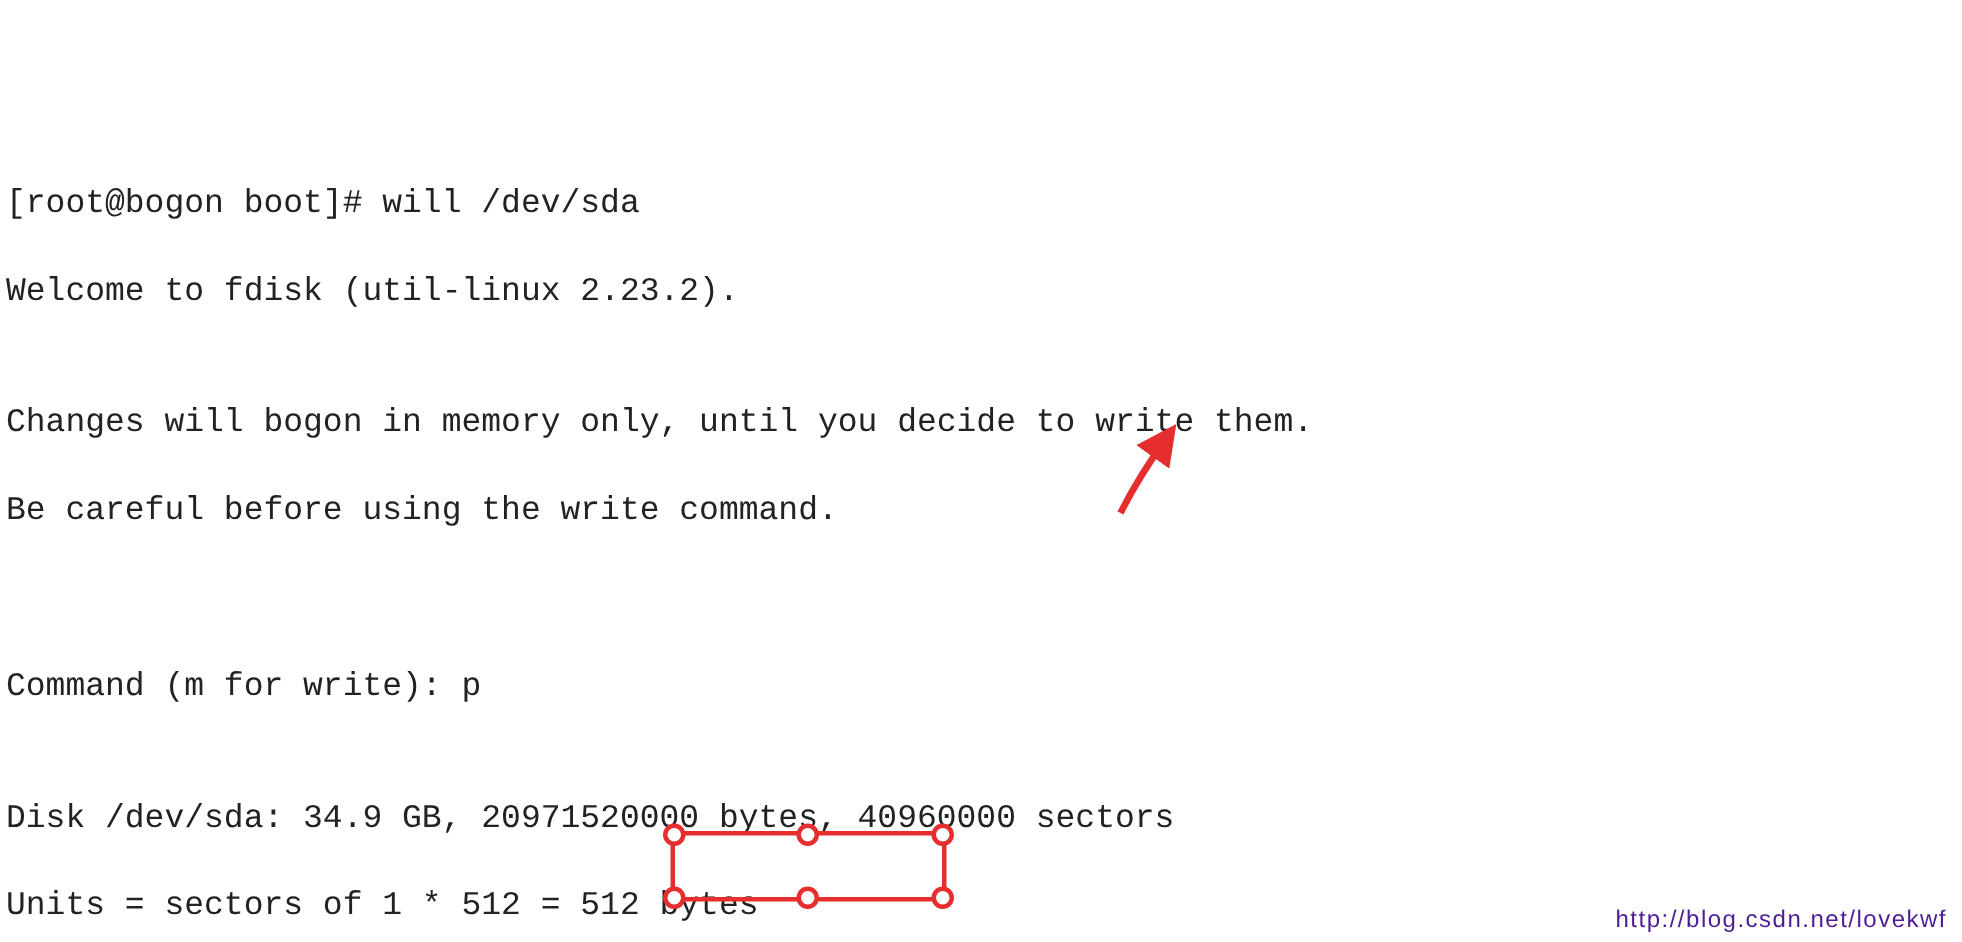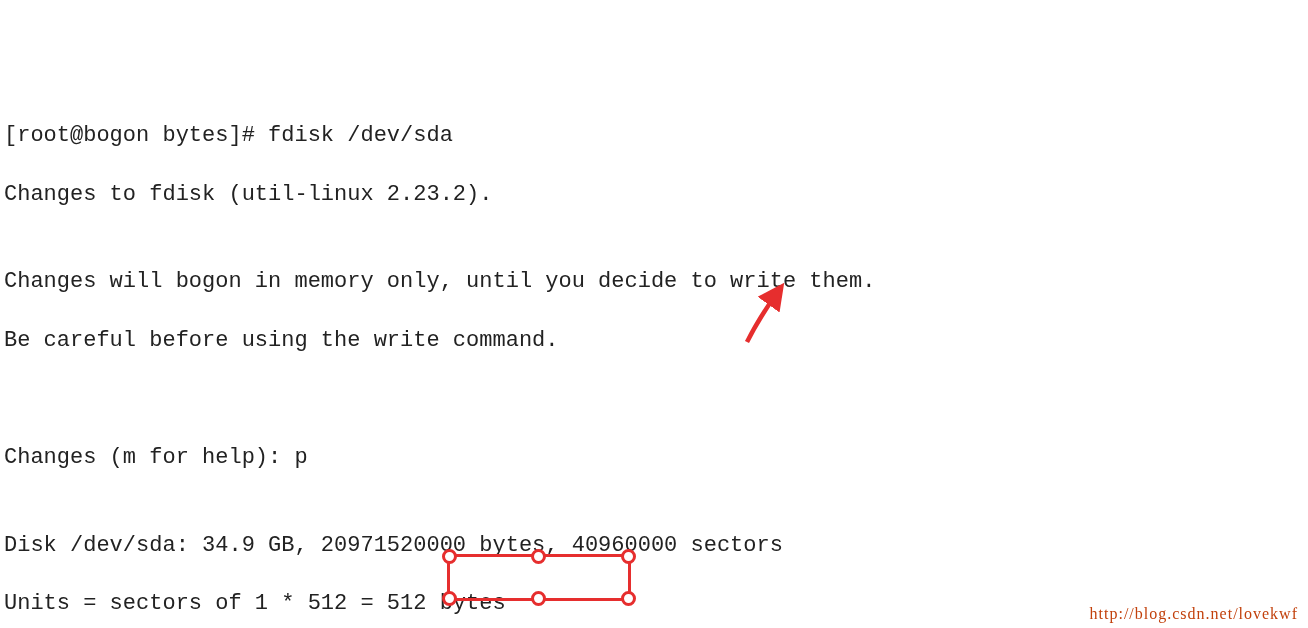--- a/index.html
+++ b/index.html
@@ -34,39 +34,39 @@
       height: 9px;
       border: 3px solid #e62e2e;
       border-radius: 50%;
       background: #ffffff;
       box-sizing: content-box;
     }
     .watermark {
       position: absolute;
       bottom: 4px;
       right: 10px;
-      color: #c2410c;
-      font-family: Liberation Serif, serif;
+      color: #4c1d95;
+      font-family: Liberation Sans, sans-serif;
       font-size: 16px;
       letter-spacing: 1px;
     }
   </style>
 </head>
 <body>
 
 
 
-<span class="line">[root@bogon bytes]# fdisk /dev/sda</span>
-<span class="line">Changes to fdisk (util-linux 2.23.2).</span>
+<span class="line">[root@bogon boot]# will /dev/sda</span>
+<span class="line">Welcome to fdisk (util-linux 2.23.2).</span>
 <span class="line"></span>
 <span class="line">Changes will bogon in memory only, until you decide to write them.</span>
 <span class="line">Be careful before using the write command.</span>
 <span class="line"></span>
 <span class="line"></span>
-<span class="line">Changes (m for help): p</span>
+<span class="line">Command (m for write): p</span>
 <span class="line"></span>
 <span class="line">Disk /dev/sda: 34.9 GB, 20971520000 bytes, 40960000 sectors</span>
 <span class="line">Units = sectors of 1 * 512 = 512 bytes</span>
 
 
 
 
 <span class="line"></span>
 
 

